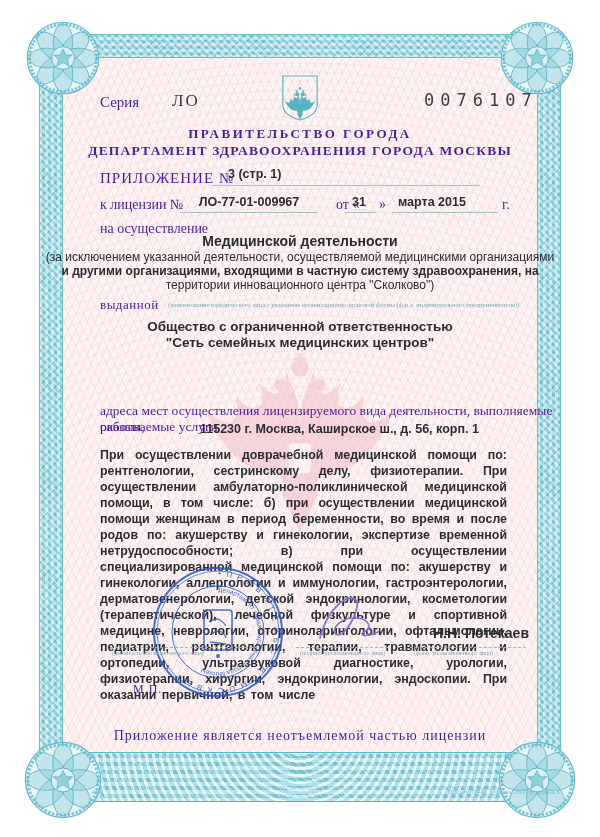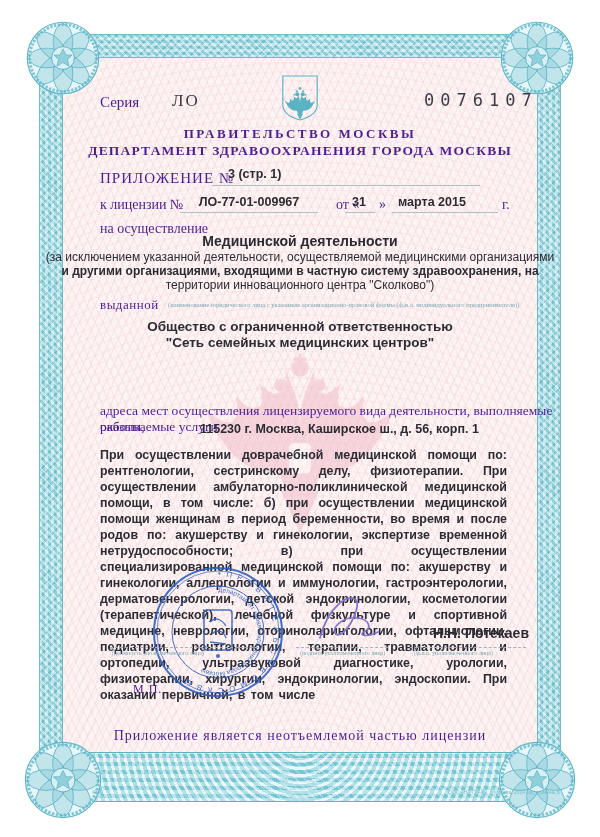--- a/index.html
+++ b/index.html
@@ -172,21 +172,21 @@
         <circle cx="0" cy="-25" r="4"></circle>
       <ellipse cx="0" cy="34" rx="10" ry="17"></ellipse>
       <polygon points="-9,48 9,48 0,66"></polygon>
     </g>
   </svg>
 
   <div class="abs serifteal" style="left:100px;top:94px;font-size:15px;">Серия</div>
   <div class="abs" style="left:172px;top:91px;font-size:17px;letter-spacing:2px;color:#3a3a42;">ЛО</div>
   <div class="abs serial" style="left:424px;top:90px;">0076107</div>
 
-  <div class="abs center serifteal hdr1" style="top:126px;">ПРАВИТЕЛЬСТВО МОСКВЫ</div>
+  <div class="abs center serifteal hdr1" style="top:126px;">ПРАВИТЕЛЬСТВО ГОРОДА</div>
   <div class="abs center serifteal hdr2" style="top:143px;">ДЕПАРТАМЕНТ ЗДРАВООХРАНЕНИЯ ГОРОДА МОСКВЫ</div>
 
   <div class="abs serifteal" style="left:100px;top:170px;font-size:15px;letter-spacing:1px;">ПРИЛОЖЕНИЕ  №</div>
   <div class="abs val" style="left:228px;top:167px;font-size:12.5px;">3 (стр. 1)</div>
   <div class="uline" style="left:212px;top:185px;width:268px;"></div>
 
   <div class="abs serifteal" style="left:100px;top:197px;font-size:14px;">к лицензии №</div>
   <div class="abs val" style="left:183px;top:195px;width:132px;text-align:center;font-size:12.5px;">ЛО-77-01-009967</div>
   <div class="uline" style="left:180px;top:212px;width:138px;"></div>
   <div class="abs serifteal" style="left:336px;top:197px;font-size:14px;">от  «</div>

